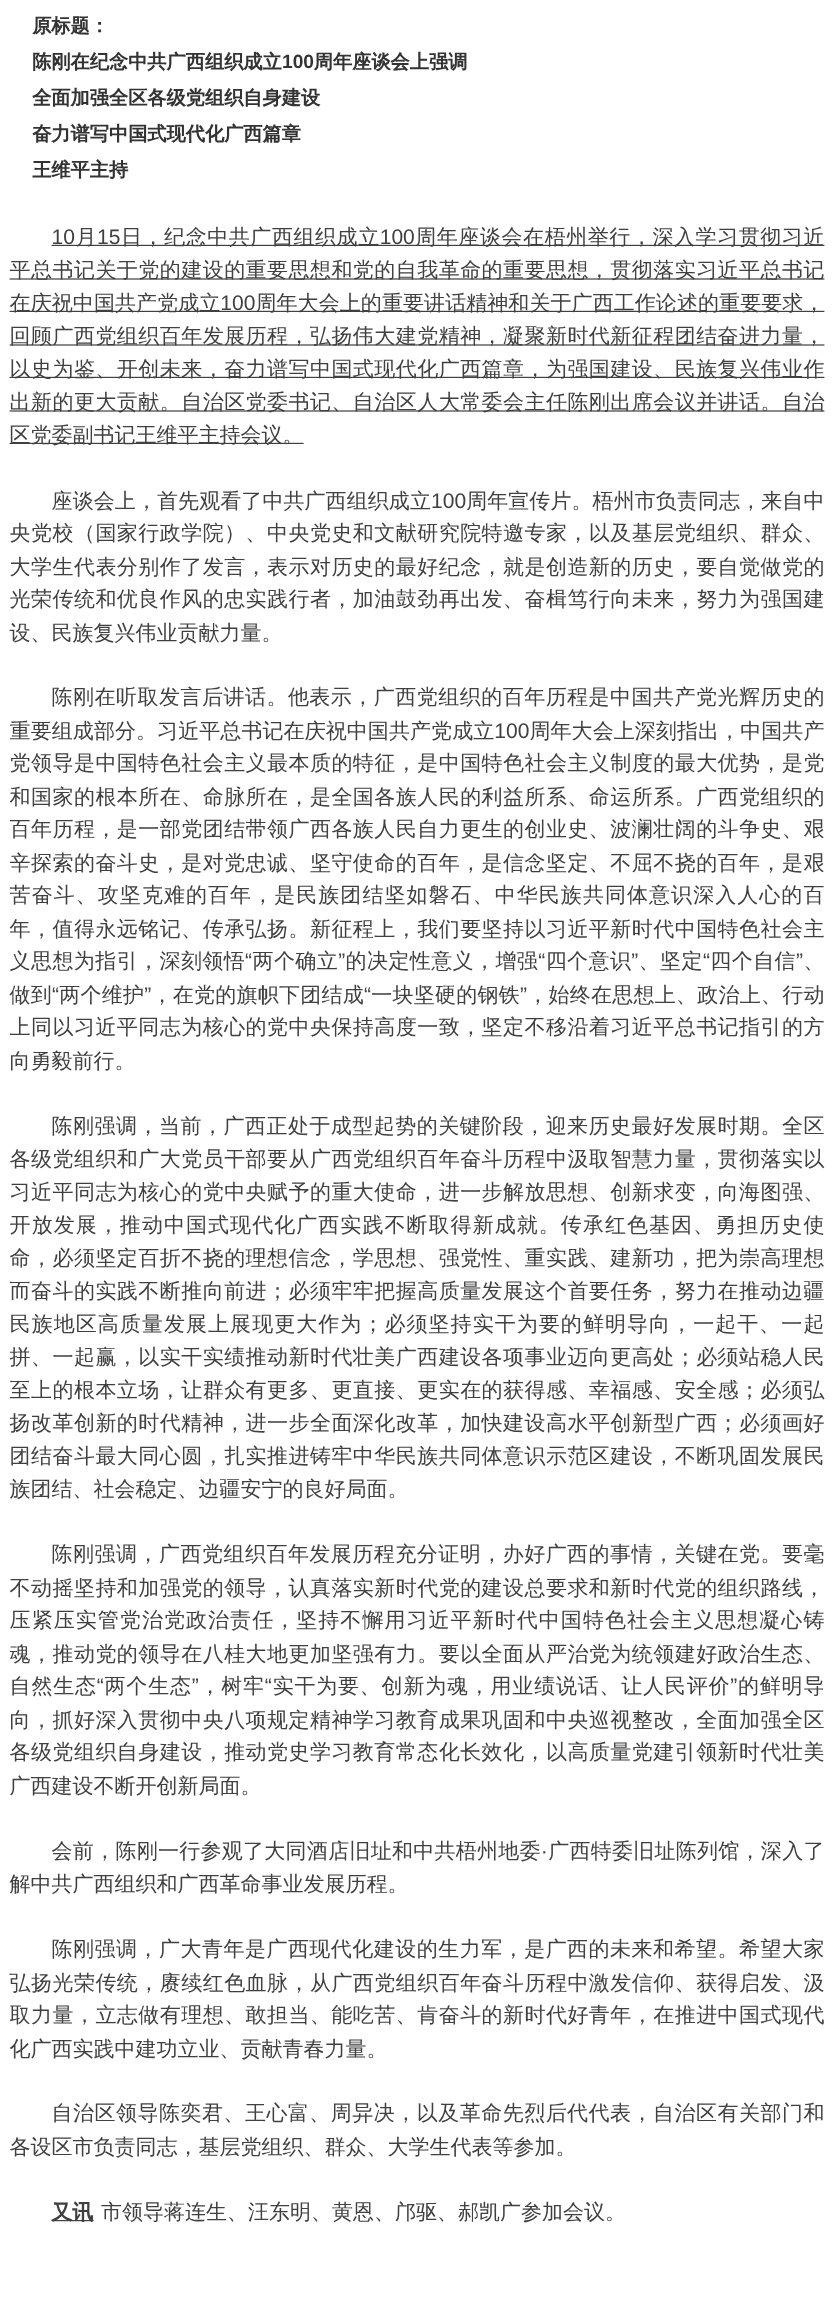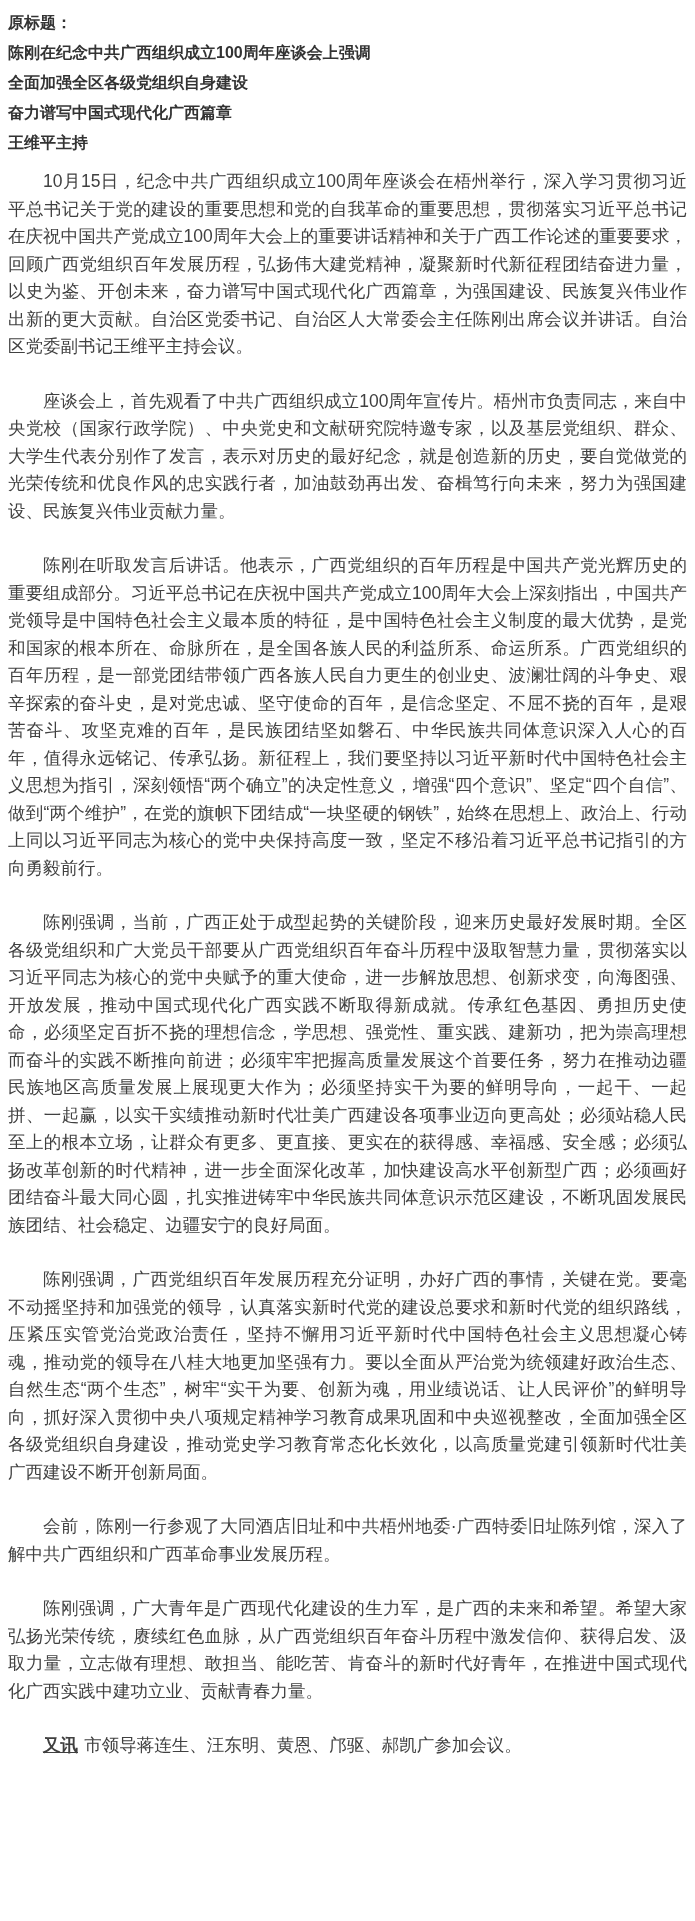--- a/index.html
+++ b/index.html
@@ -14,34 +14,36 @@
     padding: 8px 8px 0 8px;
     font-family: "Liberation Sans", sans-serif;
     color: #404040;
     overflow: hidden;
   }
   .title-block {
     font-size: 16px;
     line-height: 30px;
     font-weight: bold;
     color: #333333;
+    margin-left: 19px;
   }
   .title-line {
     white-space: nowrap;
   }
   .article p {
     font-size: 17.5px;
     line-height: 27.5px;
     color: #404040;
     text-align: justify;
     text-indent: 2em;
     margin: 27px 0;
   }
   .article p.first-para {
-    margin-top: 10px;
+    margin-top: 26px;
+    text-decoration: underline;
   }
   .bulletin-label {
     font-weight: bold;
     margin-right: 0.35em;
     text-decoration: underline;
   }
 </style>
 </head>
 <body>
 
@@ -54,14 +56,15 @@
 </div>
 
 <div class="article">
   <p class="first-para">10月15日，纪念中共广西组织成立100周年座谈会在梧州举行，深入学习贯彻习近平总书记关于党的建设的重要思想和党的自我革命的重要思想，贯彻落实习近平总书记在庆祝中国共产党成立100周年大会上的重要讲话精神和关于广西工作论述的重要要求，回顾广西党组织百年发展历程，弘扬伟大建党精神，凝聚新时代新征程团结奋进力量，以史为鉴、开创未来，奋力谱写中国式现代化广西篇章，为强国建设、民族复兴伟业作出新的更大贡献。自治区党委书记、自治区人大常委会主任陈刚出席会议并讲话。自治区党委副书记王维平主持会议。</p>
   <p>座谈会上，首先观看了中共广西组织成立100周年宣传片。梧州市负责同志，来自中央党校（国家行政学院）、中央党史和文献研究院特邀专家，以及基层党组织、群众、大学生代表分别作了发言，表示对历史的最好纪念，就是创造新的历史，要自觉做党的光荣传统和优良作风的忠实践行者，加油鼓劲再出发、奋楫笃行向未来，努力为强国建设、民族复兴伟业贡献力量。</p>
   <p>陈刚在听取发言后讲话。他表示，广西党组织的百年历程是中国共产党光辉历史的重要组成部分。习近平总书记在庆祝中国共产党成立100周年大会上深刻指出，中国共产党领导是中国特色社会主义最本质的特征，是中国特色社会主义制度的最大优势，是党和国家的根本所在、命脉所在，是全国各族人民的利益所系、命运所系。广西党组织的百年历程，是一部党团结带领广西各族人民自力更生的创业史、波澜壮阔的斗争史、艰辛探索的奋斗史，是对党忠诚、坚守使命的百年，是信念坚定、不屈不挠的百年，是艰苦奋斗、攻坚克难的百年，是民族团结坚如磐石、中华民族共同体意识深入人心的百年，值得永远铭记、传承弘扬。新征程上，我们要坚持以习近平新时代中国特色社会主义思想为指引，深刻领悟“两个确立”的决定性意义，增强“四个意识”、坚定“四个自信”、做到“两个维护”，在党的旗帜下团结成“一块坚硬的钢铁”，始终在思想上、政治上、行动上同以习近平同志为核心的党中央保持高度一致，坚定不移沿着习近平总书记指引的方向勇毅前行。</p>
   <p>陈刚强调，当前，广西正处于成型起势的关键阶段，迎来历史最好发展时期。全区各级党组织和广大党员干部要从广西党组织百年奋斗历程中汲取智慧力量，贯彻落实以习近平同志为核心的党中央赋予的重大使命，进一步解放思想、创新求变，向海图强、开放发展，推动中国式现代化广西实践不断取得新成就。传承红色基因、勇担历史使命，必须坚定百折不挠的理想信念，学思想、强党性、重实践、建新功，把为崇高理想而奋斗的实践不断推向前进；必须牢牢把握高质量发展这个首要任务，努力在推动边疆民族地区高质量发展上展现更大作为；必须坚持实干为要的鲜明导向，一起干、一起拼、一起赢，以实干实绩推动新时代壮美广西建设各项事业迈向更高处；必须站稳人民至上的根本立场，让群众有更多、更直接、更实在的获得感、幸福感、安全感；必须弘扬改革创新的时代精神，进一步全面深化改革，加快建设高水平创新型广西；必须画好团结奋斗最大同心圆，扎实推进铸牢中华民族共同体意识示范区建设，不断巩固发展民族团结、社会稳定、边疆安宁的良好局面。</p>
   <p>陈刚强调，广西党组织百年发展历程充分证明，办好广西的事情，关键在党。要毫不动摇坚持和加强党的领导，认真落实新时代党的建设总要求和新时代党的组织路线，压紧压实管党治党政治责任，坚持不懈用习近平新时代中国特色社会主义思想凝心铸魂，推动党的领导在八桂大地更加坚强有力。要以全面从严治党为统领建好政治生态、自然生态“两个生态”，树牢“实干为要、创新为魂，用业绩说话、让人民评价”的鲜明导向，抓好深入贯彻中央八项规定精神学习教育成果巩固和中央巡视整改，全面加强全区各级党组织自身建设，推动党史学习教育常态化长效化，以高质量党建引领新时代壮美广西建设不断开创新局面。</p>
   <p>会前，陈刚一行参观了大同酒店旧址和中共梧州地委·广西特委旧址陈列馆，深入了解中共广西组织和广西革命事业发展历程。</p>
   <p>陈刚强调，广大青年是广西现代化建设的生力军，是广西的未来和希望。希望大家弘扬光荣传统，赓续红色血脉，从广西党组织百年奋斗历程中激发信仰、获得启发、汲取力量，立志做有理想、敢担当、能吃苦、肯奋斗的新时代好青年，在推进中国式现代化广西实践中建功立业、贡献青春力量。</p>
+  <p>自治区领导陈奕君、王心富、周异决，以及革命先烈后代代表，自治区有关部门和各设区市负责同志，基层党组织、群众、大学生代表等参加。</p>
   <p><span class="bulletin-label">又讯</span><span>市领导蒋连生、汪东明、黄恩、邝驱、郝凯广参加会议。</span></p>
 </div>
 
 </body></html>

